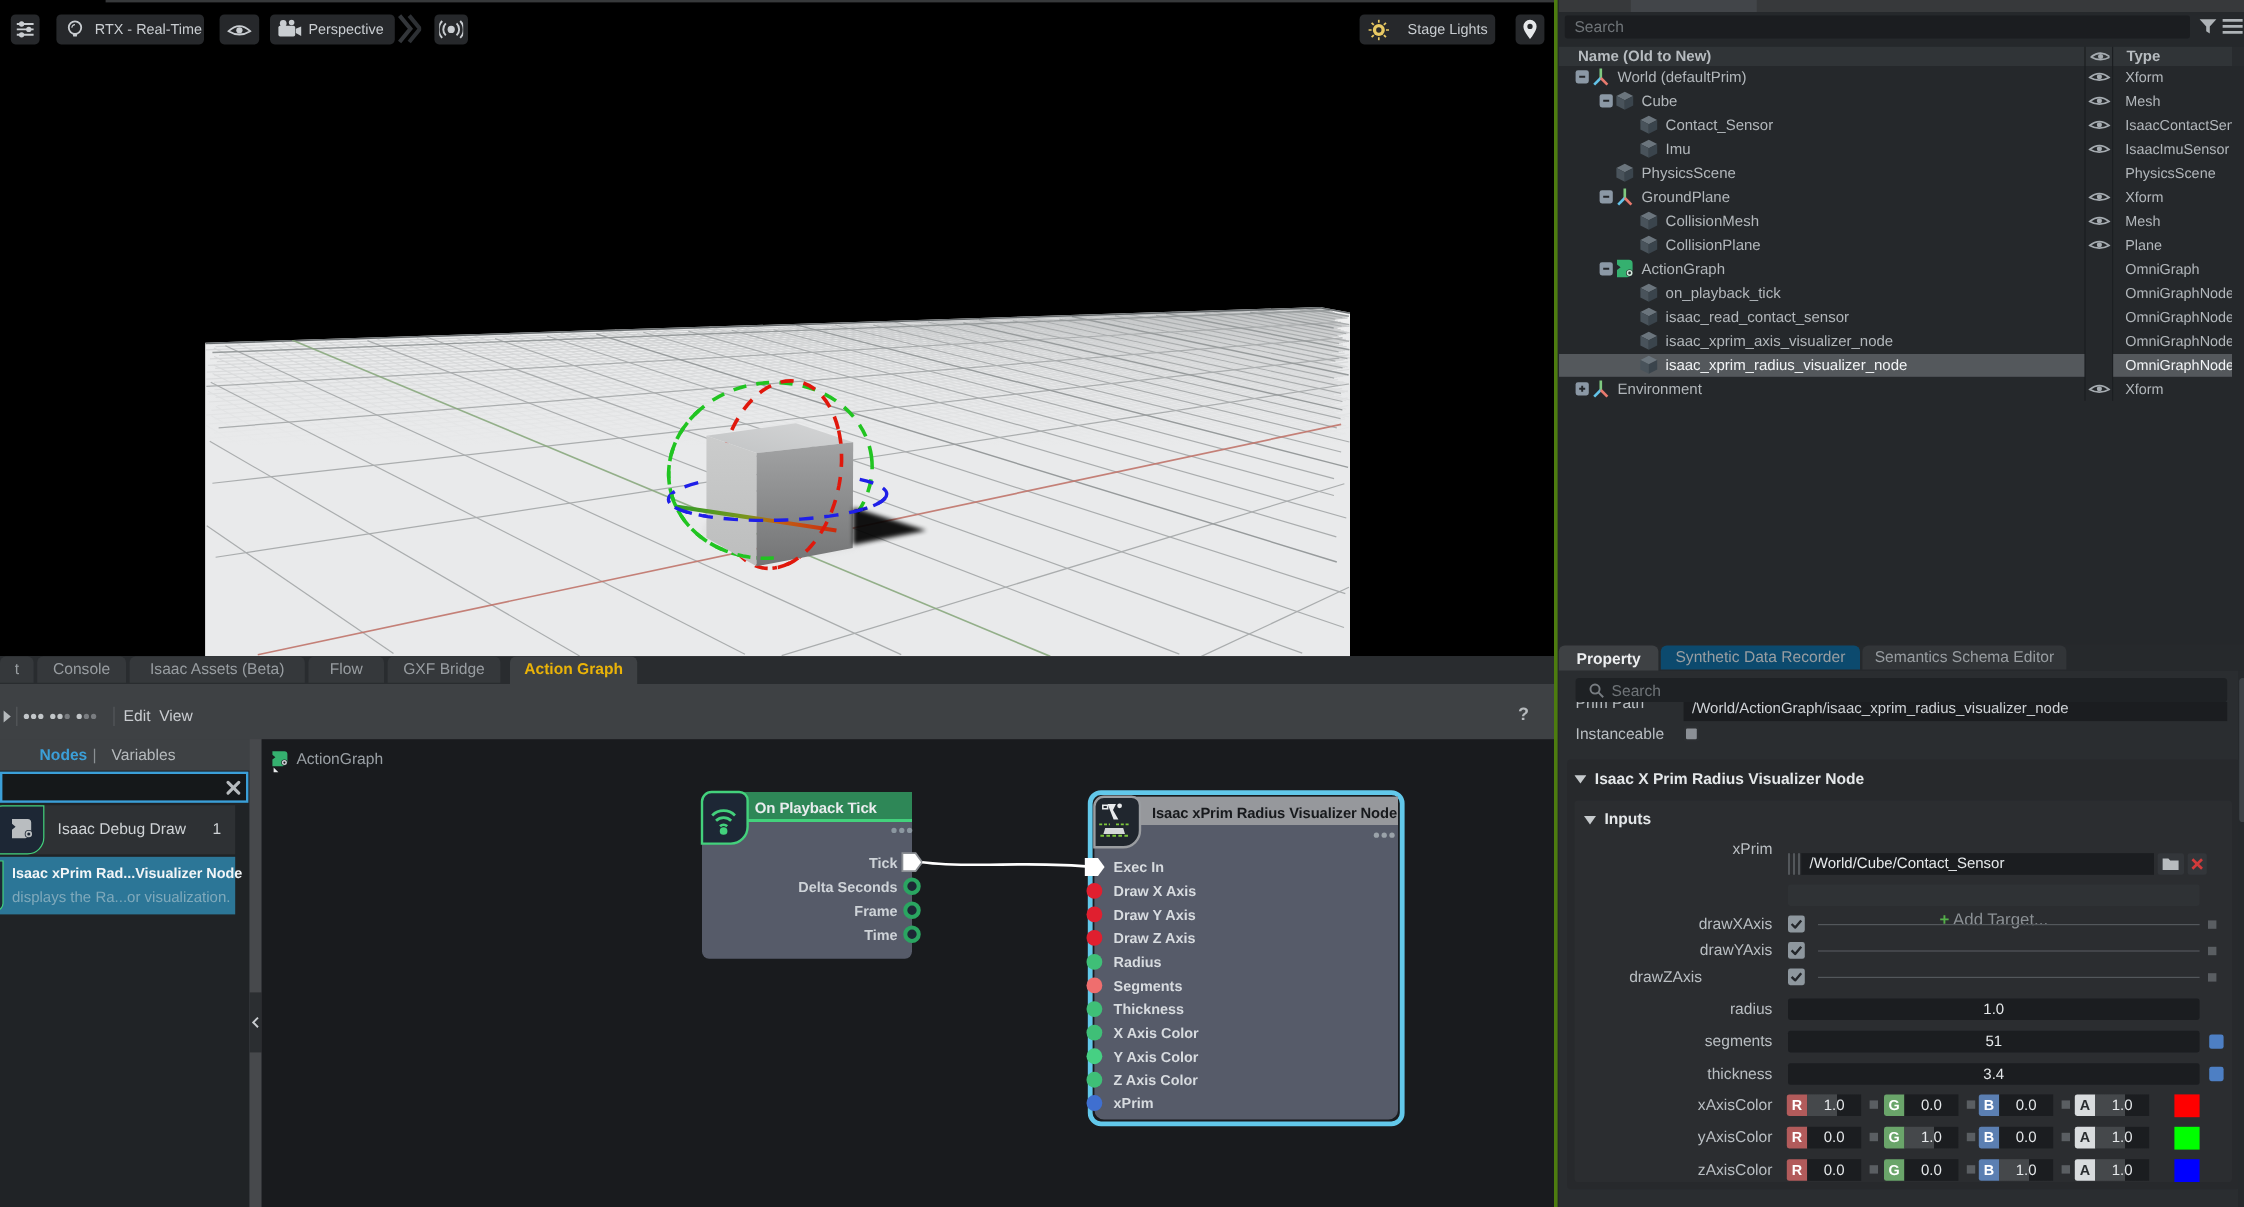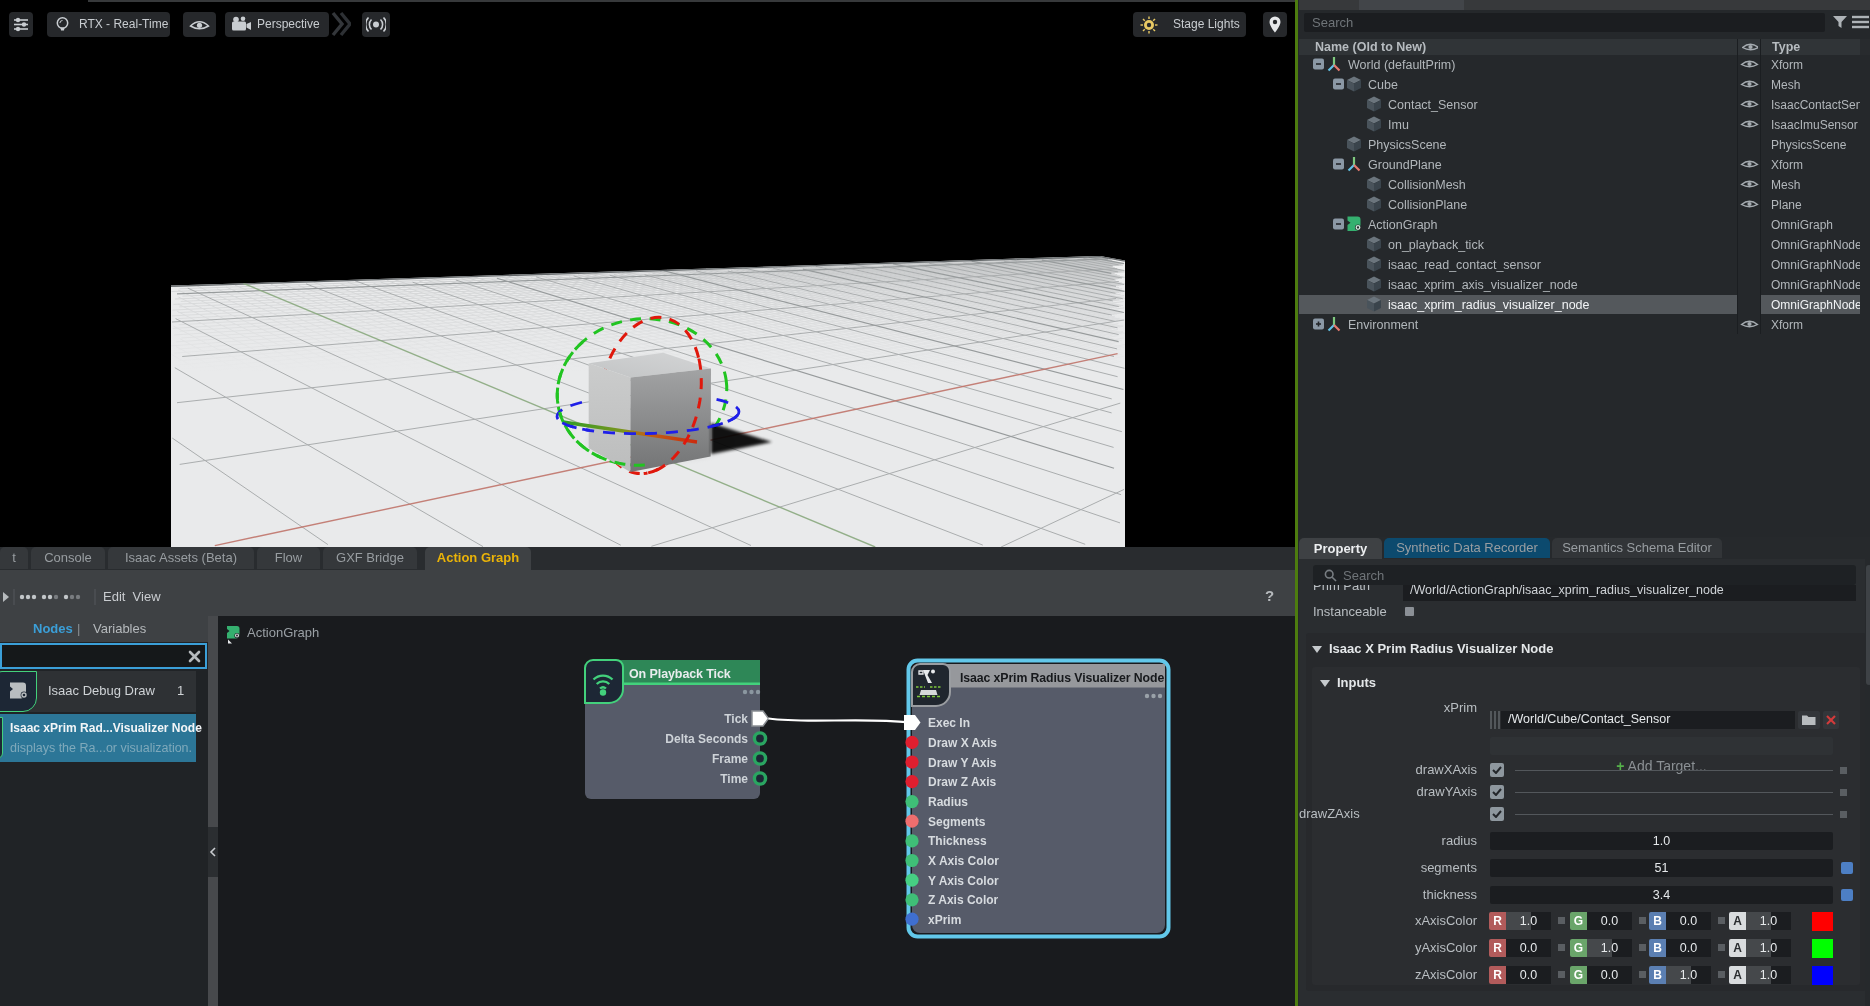--- a/index.html
+++ b/index.html
@@ -832,21 +832,21 @@
       <div class="abs" style="left:216px;top:233px;width:318px;height:1px;background:#53575b;"></div>
       <div class="abs" style="left:541px;top:230px;width:7px;height:7px;background:#5a5e62;"></div>
       <div class="abs" style="left:0;top:245px;width:178px;height:20px;font-size:13px;color:#b9bec2;text-align:right;line-height:20px;">drawYAxis</div>
       <div class="abs" style="left:191px;top:248px;width:14px;height:14px;background:#8e979e;border-radius:2px;">
         <svg style="position:absolute;left:2px;top:3px" width="10" height="8" viewBox="0 0 10 8">
           <path d="M1,4 l3,3 l5,-6" fill="none" stroke="#23262a" stroke-width="2"></path>
         </svg>
       </div>
       <div class="abs" style="left:216px;top:255px;width:318px;height:1px;background:#53575b;"></div>
       <div class="abs" style="left:541px;top:252px;width:7px;height:7px;background:#5a5e62;"></div>
-      <div class="abs" style="left:0;top:267px;width:178px;height:20px;font-size:13px;color:#b9bec2;text-align:left;line-height:20px;">drawZAxis</div>
+      <div class="abs" style="left:0;top:267px;width:178px;height:20px;font-size:13px;color:#b9bec2;text-align:center;line-height:20px;">drawZAxis</div>
       <div class="abs" style="left:191px;top:270px;width:14px;height:14px;background:#8e979e;border-radius:2px;">
         <svg style="position:absolute;left:2px;top:3px" width="10" height="8" viewBox="0 0 10 8">
           <path d="M1,4 l3,3 l5,-6" fill="none" stroke="#23262a" stroke-width="2"></path>
         </svg>
       </div>
       <div class="abs" style="left:216px;top:277px;width:318px;height:1px;background:#53575b;"></div>
       <div class="abs" style="left:541px;top:274px;width:7px;height:7px;background:#5a5e62;"></div>
       <div class="abs" style="left:0;top:294px;width:178px;height:20px;font-size:13px;color:#b9bec2;text-align:right;line-height:20px;">radius</div>
       <div class="abs" style="left:191px;top:295px;width:343px;height:18px;background:#1b1d20;border-radius:2px;color:#e6e9eb;font-size:12.5px;text-align:center;line-height:18px;">1.0</div>
       <div class="abs" style="left:0;top:321px;width:178px;height:20px;font-size:13px;color:#b9bec2;text-align:right;line-height:20px;">segments</div>

